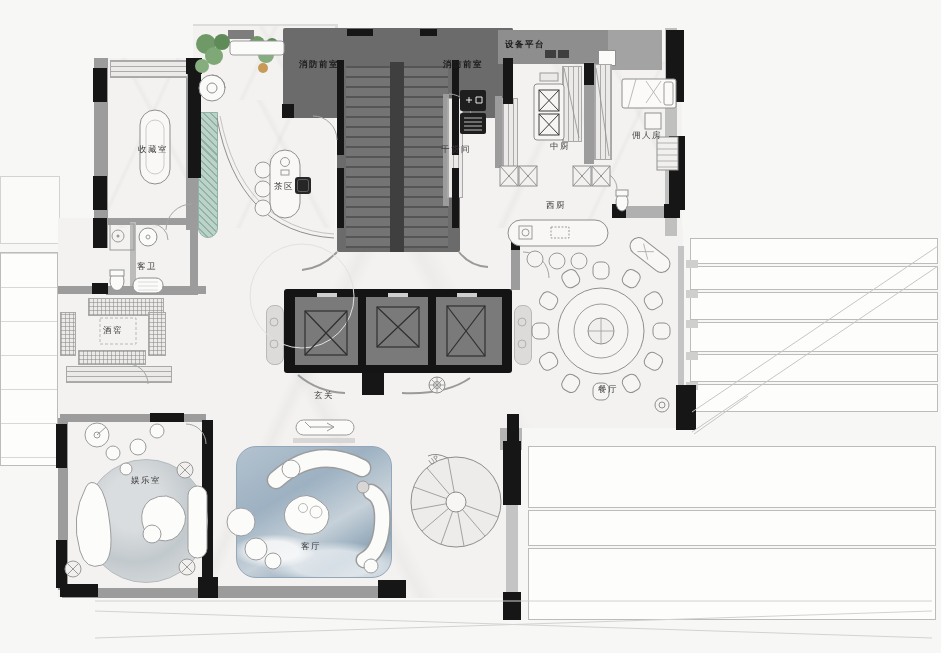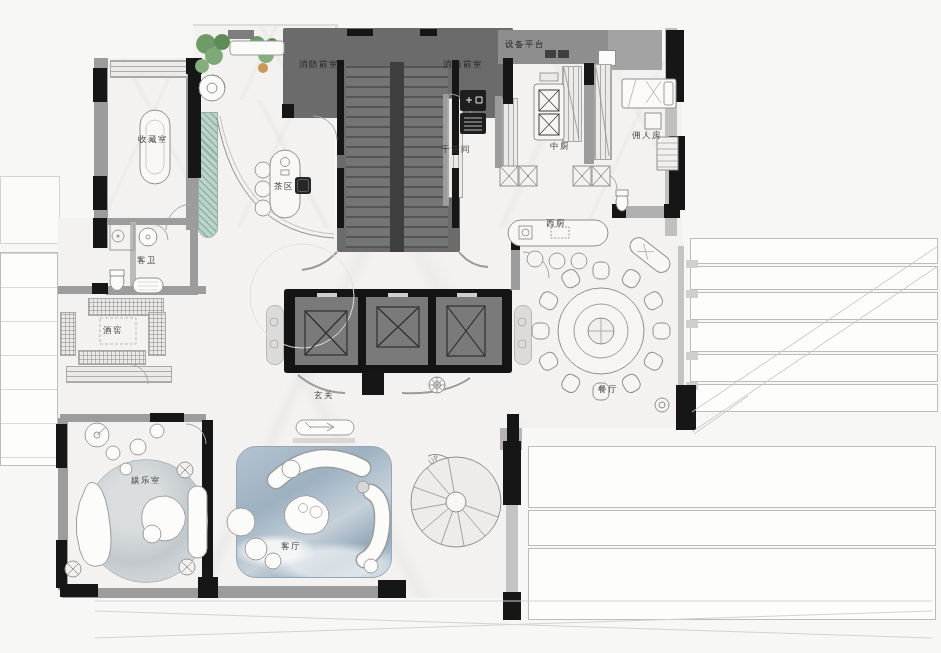--- a/index.html
+++ b/index.html
@@ -28,21 +28,21 @@
   .car{position:absolute;background:#7a7a7a;}
   .pod{position:absolute;background:#dcdbd9;border:1px solid #b9b9b9;border-radius:8px;}
   .rugblue{position:absolute;border:1px solid #93a7b8;border-radius:20px;
      background-image:radial-gradient(60px 24px at 24% 80%,rgba(250,250,250,.85) 0 40%,transparent 70%),
         radial-gradient(90px 30px at 62% 90%,rgba(238,242,245,.75) 0 45%,transparent 75%),
         linear-gradient(150deg,#b3c2cf 0%,#9db1c2 35%,#c6d1d9 60%,#90a6b8 80%,#cfd8dd 100%);}
   .rugent{position:absolute;border:1px solid #b5babd;border-radius:50%;
      background-image:radial-gradient(circle at 40% 35%,#dadddf 0 25%,#c2c9cd 55%,#d4d8da 80%,#c3cace 100%);}
   .lab{position:absolute;transform:translate(-50%,-50%);font-size:8.5px;color:#3a3a3a;
        letter-spacing:1.5px;white-space:nowrap;}
-  .lab.dark{color:#1c1c1c;}
+  .lab.dark{color:#1c1c1c;font-weight:bold;}
   .lab.up{font-size:7.5px;color:#8a8a8a;letter-spacing:.5px;transform:translate(-50%,-50%) rotate(-38deg);}
   svg.ov{position:absolute;left:0;top:0;pointer-events:none;}
 </style>
 </head>
 <body>
 
 <div class="stage">
 
   <div class="band" style="left:0;top:176px;width:58px;height:66px;opacity:.6"></div>
   <div class="band" style="left:0;top:252px;width:56px;height:212px;background-image:repeating-linear-gradient(180deg,#d8d8d6 0 1px,transparent 1px 34px)"></div>
@@ -399,25 +399,25 @@
       <circle cx="522" cy="322" r="4"></circle>
         <circle cx="522" cy="344" r="4"></circle>
     </g>
   </svg>
 
   <div class="lab dark" style="left:319px;top:65px">消防前室</div>
   <div class="lab dark" style="left:463px;top:65px">消防前室</div>
   <div class="lab dark" style="left:525px;top:45px">设备平台</div>
   <div class="lab" style="left:456px;top:150px">干货间</div>
   <div class="lab" style="left:560px;top:147px">中厨</div>
-  <div class="lab" style="left:556px;top:224px">西厨</div>
+  <div class="lab" style="left:556px;top:206px">西厨</div>
   <div class="lab" style="left:647px;top:136px">佣人房</div>
-  <div class="lab" style="left:153px;top:140px">收藏室</div>
+  <div class="lab" style="left:153px;top:150px">收藏室</div>
   <div class="lab" style="left:284px;top:187px">茶区</div>
-  <div class="lab" style="left:147px;top:261px">客卫</div>
+  <div class="lab" style="left:147px;top:267px">客卫</div>
   <div class="lab" style="left:113px;top:331px">酒窖</div>
   <div class="lab" style="left:324px;top:396px">玄关</div>
   <div class="lab" style="left:608px;top:390px">餐厅</div>
   <div class="lab" style="left:146px;top:481px">娱乐室</div>
-  <div class="lab" style="left:291px;top:547px">客厅</div>
+  <div class="lab" style="left:311px;top:547px">客厅</div>
   <div class="lab up" style="left:434px;top:460px">UP</div>
 
 </div>
 
 </body></html>

